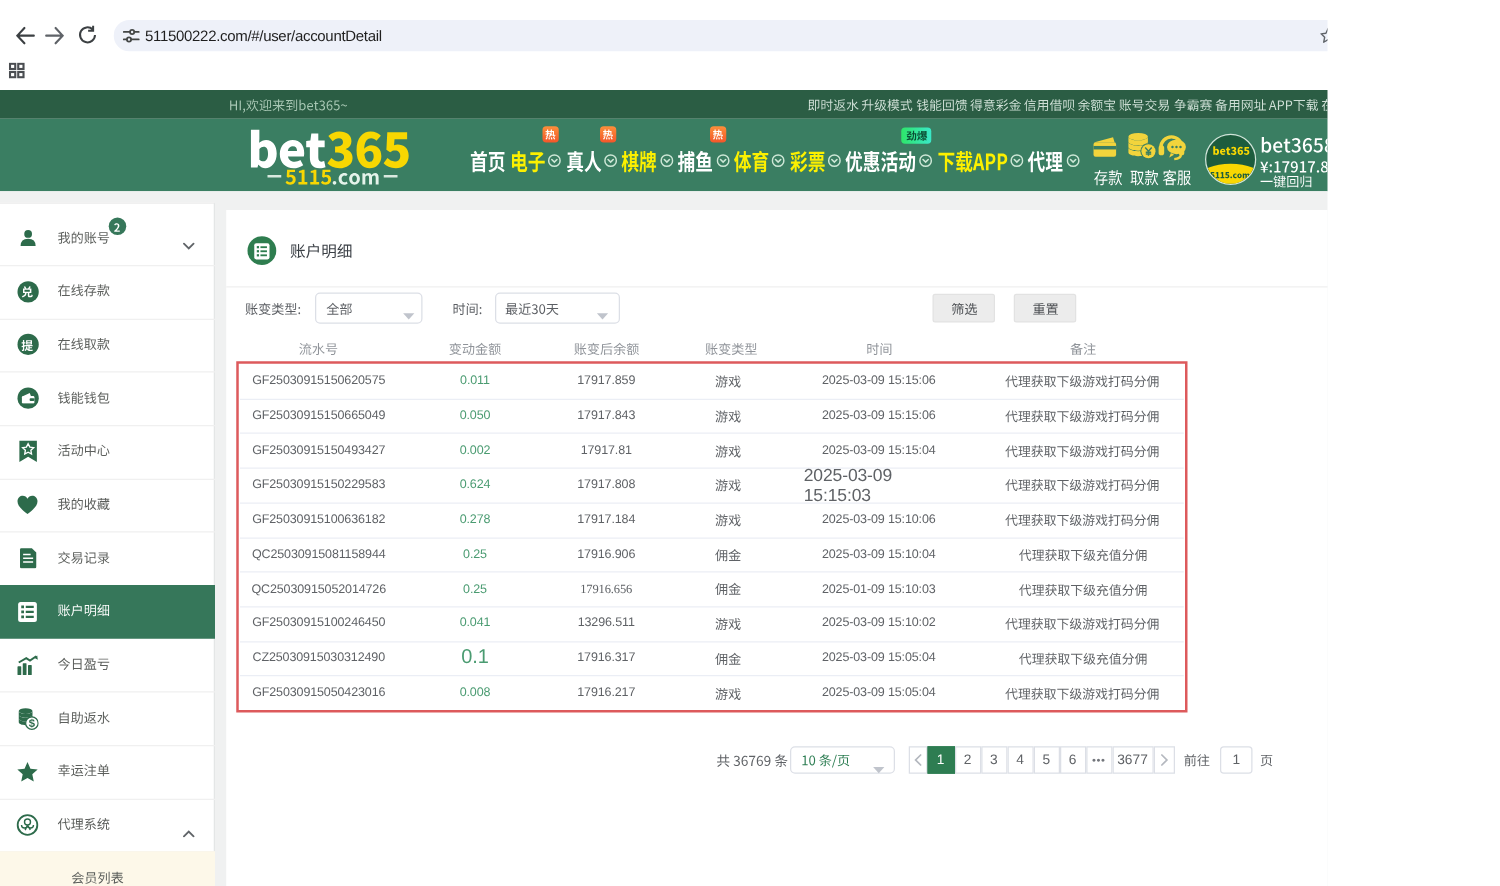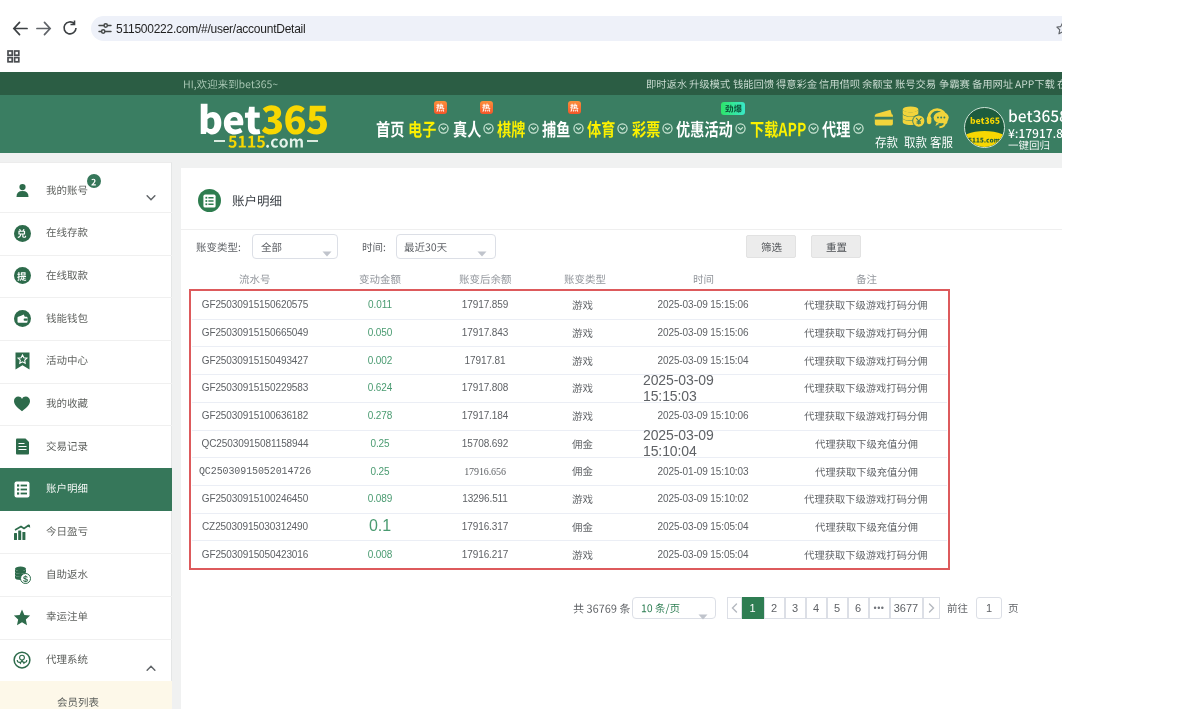--- a/index.html
+++ b/index.html
@@ -636,50 +636,50 @@
     </div>
     <div class="a fcc" style="left:643px;top:389.8px;width:120px;height:27.7px;justify-content:center;font-family:'Liberation Sans',sans-serif;font-size:10px;letter-spacing:-0.1px;color:#5f6266">2025-03-09 15:10:06</div>
     <div class="a fcc" style="left:796px;top:389.8px;width:140px;height:27.7px;justify-content:center">
       <svg style="vertical-align:top;" width="123.6" height="14.9" viewBox="0 -1160 12000 1448" overflow="visible">
         <use href="#t65" fill="#5f6266"></use>
       </svg>
     </div>
     <div class="a" style="left:192px;top:417.5px;width:755px;height:1px;background:#ebeef5"></div>
     <div class="a fcc" style="left:195px;top:417.5px;width:120px;height:27.7px;justify-content:center;font-family:'Liberation Sans',sans-serif;font-size:10px;letter-spacing:-0.1px;color:#5f6266">QC25030915081158944</div>
     <div class="a fcc" style="left:320px;top:417.5px;width:120px;height:27.7px;justify-content:center;font-family:'Liberation Sans',sans-serif;font-size:10px;letter-spacing:-0.1px;color:#4a9b71">0.25</div>
-    <div class="a fcc" style="left:425px;top:417.5px;width:120px;height:27.7px;justify-content:center;font-family:'Liberation Sans',sans-serif;font-size:10px;letter-spacing:-0.1px;color:#5f6266">15708.692</div>
+    <div class="a fcc" style="left:425px;top:417.5px;width:120px;height:27.7px;justify-content:center;font-family:'Liberation Sans',sans-serif;font-size:10px;letter-spacing:-0.1px;color:#5f6266">17916.906</div>
     <div class="a fcc" style="left:522px;top:417.5px;width:120px;height:27.7px;justify-content:center">
       <svg style="vertical-align:top;" width="21.0" height="15.2" viewBox="0 -1160 2000 1448" overflow="visible">
         <use href="#t66" fill="#5f6266"></use>
       </svg>
     </div>
-    <div class="a fcc" style="left:643px;top:417.5px;width:120px;height:27.7px;justify-content:center;font-family:'Liberation Sans',sans-serif;font-size:14px;letter-spacing:-0.1px;color:#5f6266">2025-03-09 15:10:04</div>
+    <div class="a fcc" style="left:643px;top:417.5px;width:120px;height:27.7px;justify-content:center;font-family:'Liberation Sans',sans-serif;font-size:10px;letter-spacing:-0.1px;color:#5f6266">2025-03-09 15:10:04</div>
     <div class="a fcc" style="left:796px;top:417.5px;width:140px;height:27.7px;justify-content:center">
       <svg style="vertical-align:top;" width="103.0" height="14.9" viewBox="0 -1160 10000 1448" overflow="visible">
         <use href="#t67" fill="#5f6266"></use>
       </svg>
     </div>
     <div class="a" style="left:192px;top:445.2px;width:755px;height:1px;background:#ebeef5"></div>
-    <div class="a fcc" style="left:195px;top:445.2px;width:120px;height:27.7px;justify-content:center;font-family:Liberation Mono, monospace;font-size:10px;letter-spacing:-0.1px;color:#5f6266">QC25030915052014726</div>
+    <div class="a fcc" style="left:195px;top:445.2px;width:120px;height:27.7px;justify-content:center;font-family:Liberation Sans, sans-serif;font-size:10px;letter-spacing:-0.1px;color:#5f6266">QC25030915052014726</div>
     <div class="a fcc" style="left:320px;top:445.2px;width:120px;height:27.7px;justify-content:center;font-family:'Liberation Sans',sans-serif;font-size:10px;letter-spacing:-0.1px;color:#4a9b71">0.25</div>
     <div class="a fcc" style="left:425px;top:445.2px;width:120px;height:27.7px;justify-content:center;font-family:Liberation Serif, serif;font-size:10px;letter-spacing:-0.1px;color:#5f6266">17916.656</div>
     <div class="a fcc" style="left:522px;top:445.2px;width:120px;height:27.7px;justify-content:center">
       <svg style="vertical-align:top;" width="21.0" height="15.2" viewBox="0 -1160 2000 1448" overflow="visible">
         <use href="#t66" fill="#5f6266"></use>
       </svg>
     </div>
     <div class="a fcc" style="left:643px;top:445.2px;width:120px;height:27.7px;justify-content:center;font-family:'Liberation Sans',sans-serif;font-size:10px;letter-spacing:-0.1px;color:#5f6266">2025-01-09 15:10:03</div>
     <div class="a fcc" style="left:796px;top:445.2px;width:140px;height:27.7px;justify-content:center">
       <svg style="vertical-align:top;" width="103.0" height="14.9" viewBox="0 -1160 10000 1448" overflow="visible">
         <use href="#t67" fill="#5f6266"></use>
       </svg>
     </div>
     <div class="a" style="left:192px;top:472.9px;width:755px;height:1px;background:#ebeef5"></div>
     <div class="a fcc" style="left:195px;top:472.9px;width:120px;height:27.7px;justify-content:center;font-family:'Liberation Sans',sans-serif;font-size:10px;letter-spacing:-0.1px;color:#5f6266">GF25030915100246450</div>
-    <div class="a fcc" style="left:320px;top:472.9px;width:120px;height:27.7px;justify-content:center;font-family:'Liberation Sans',sans-serif;font-size:10px;letter-spacing:-0.1px;color:#4a9b71">0.089</div>
+    <div class="a fcc" style="left:320px;top:472.9px;width:120px;height:27.7px;justify-content:center;font-family:'Liberation Sans',sans-serif;font-size:10px;letter-spacing:-0.1px;color:#4a9b71">0.041</div>
     <div class="a fcc" style="left:425px;top:472.9px;width:120px;height:27.7px;justify-content:center;font-family:'Liberation Sans',sans-serif;font-size:10px;letter-spacing:-0.1px;color:#5f6266">13296.511</div>
     <div class="a fcc" style="left:522px;top:472.9px;width:120px;height:27.7px;justify-content:center">
       <svg style="vertical-align:top;" width="21.0" height="15.2" viewBox="0 -1160 2000 1448" overflow="visible">
         <use href="#t64" fill="#5f6266"></use>
       </svg>
     </div>
     <div class="a fcc" style="left:643px;top:472.9px;width:120px;height:27.7px;justify-content:center;font-family:'Liberation Sans',sans-serif;font-size:10px;letter-spacing:-0.1px;color:#5f6266">2025-03-09 15:10:02</div>
     <div class="a fcc" style="left:796px;top:472.9px;width:140px;height:27.7px;justify-content:center">
       <svg style="vertical-align:top;" width="123.6" height="14.9" viewBox="0 -1160 12000 1448" overflow="visible">
         <use href="#t65" fill="#5f6266"></use>

